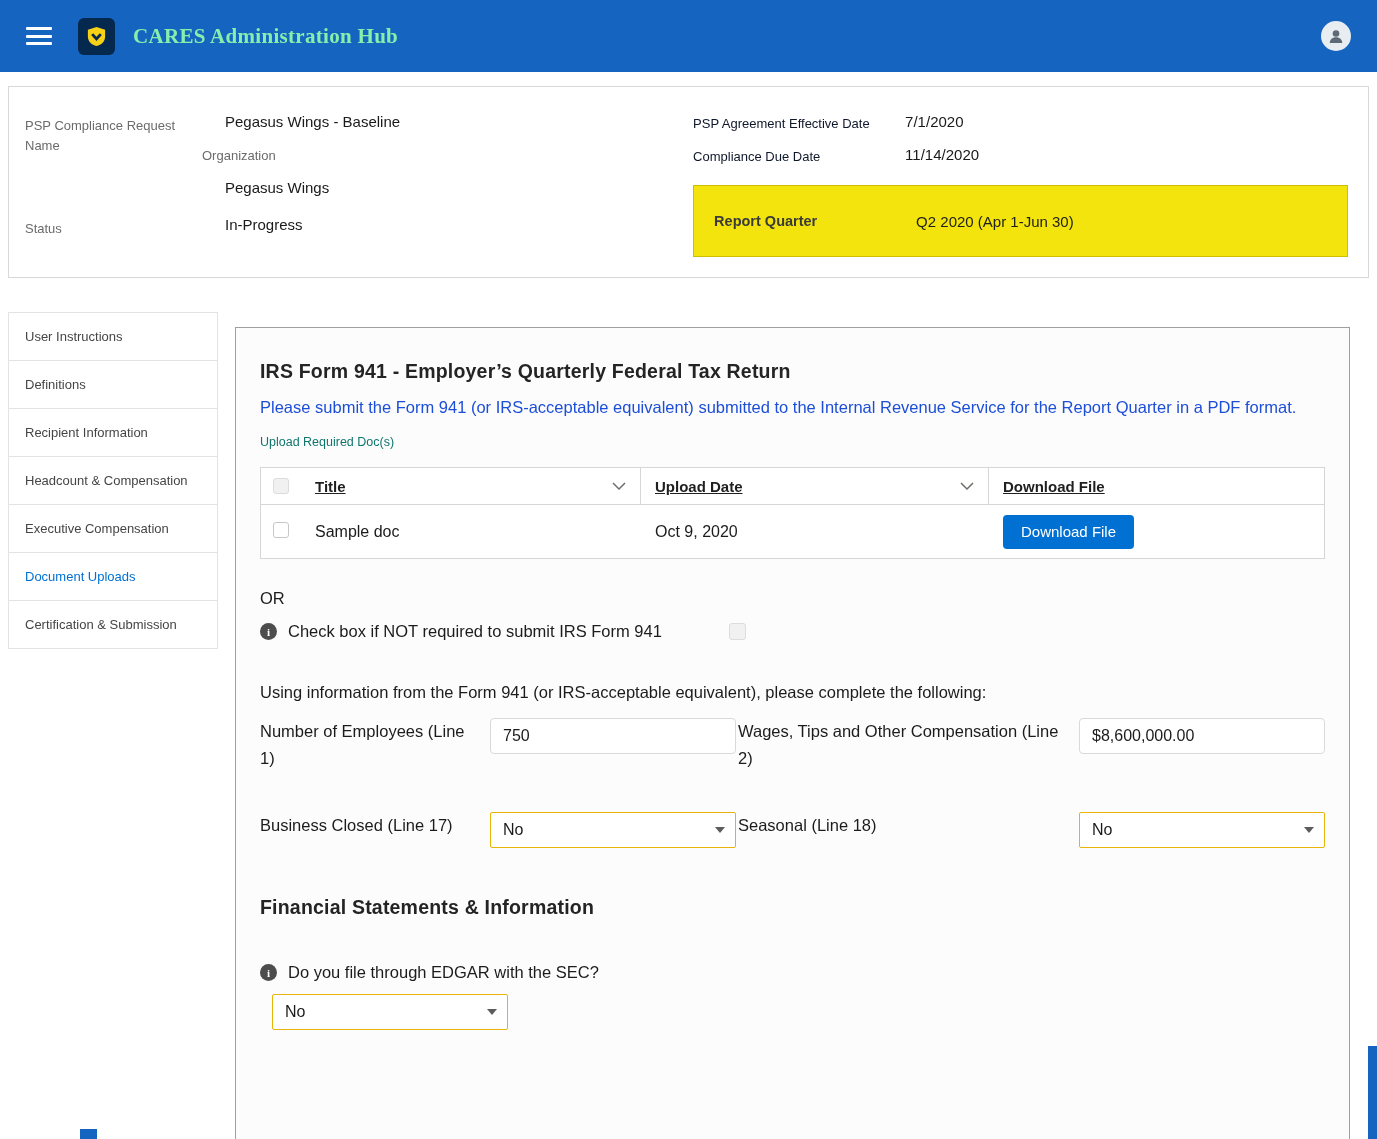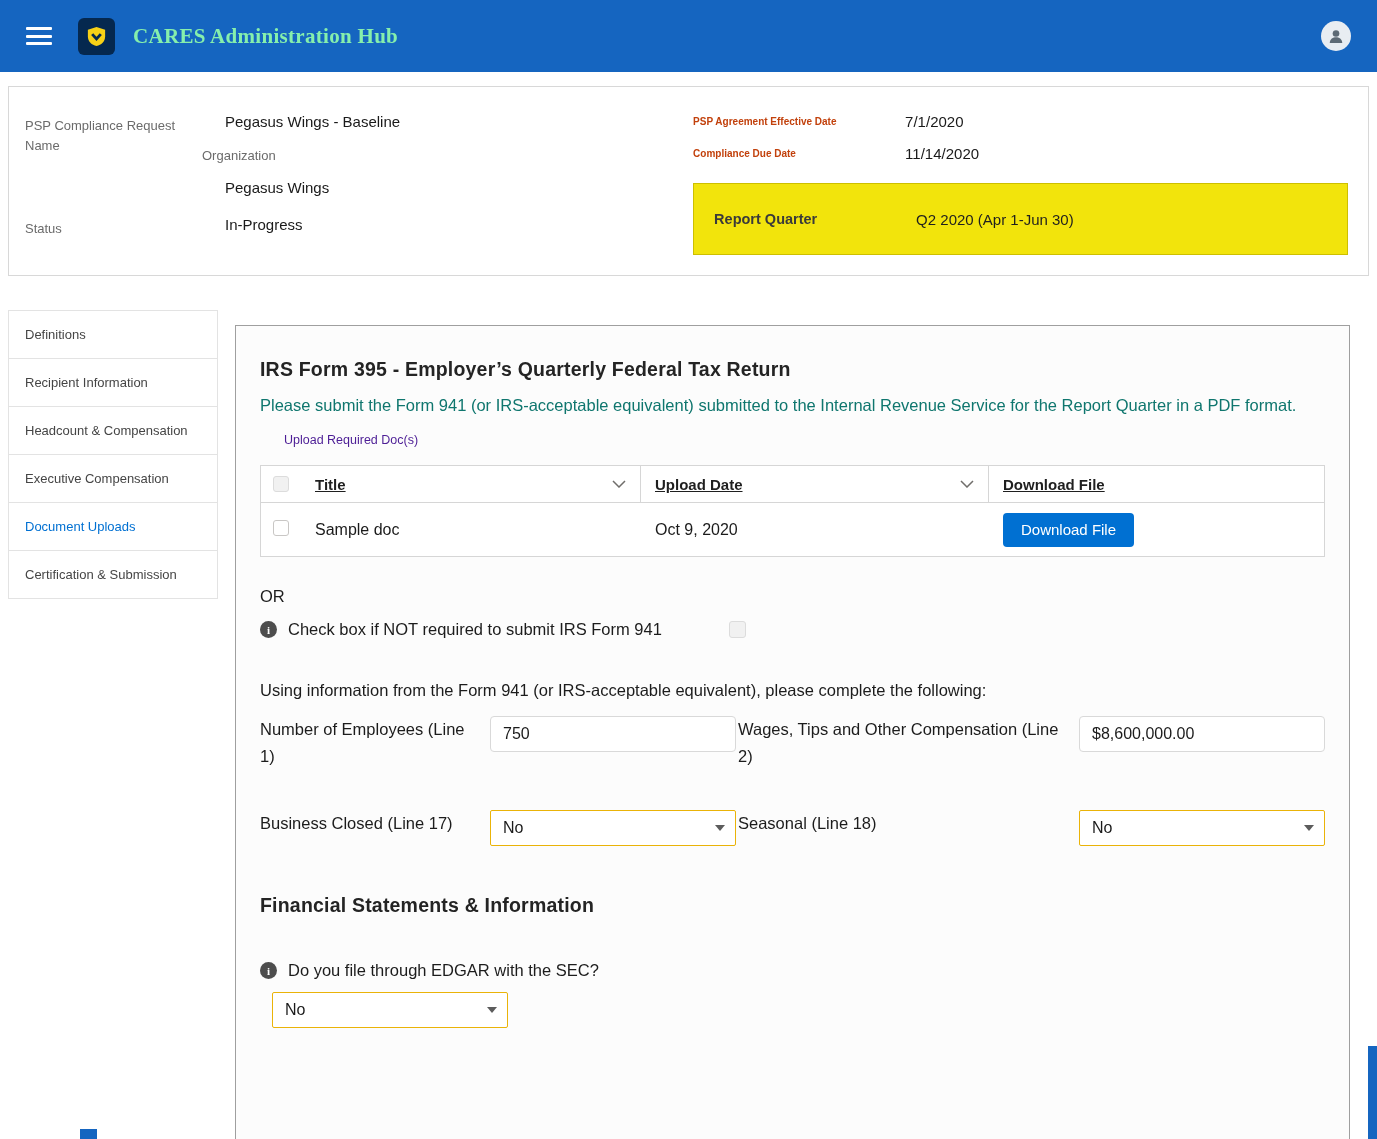--- a/index.html
+++ b/index.html
@@ -36,21 +36,21 @@
     padding:22px 20px 20px 16px; display:flex; min-height:185px;
   }
   .sum-left { width:50.5%; flex:0 0 50.5%; padding-top:4px; }
   .sum-row { display:flex; }
   .sum-label { flex:0 0 200px; font-size:13px; color:#6b6b6b; line-height:1.5; padding-top:3px; padding-right:24px; }
   .sum-value { font-size:15px; color:#1a1a1a; }
   .sum-sublabel { font-size:13px; color:#6b6b6b; margin:18px 0 16px -23px; }
   .sum-status { margin-top:20px; }
   .sum-right { flex:1; display:flex; flex-direction:column; padding-top:4px; }
   .sum-row2 { display:flex; margin-bottom:15px; }
-  .sum-label2 { flex:0 0 212px; font-size:10px; color:#c2410c; padding-top:3px;font-weight:bold; }
+  .sum-label2 { flex:0 0 212px; font-size:13px; color:#0f172a; padding-top:3px; }
   .sum-value2 { font-size:15px; color:#1a1a1a; }
   .quarter-box {
     margin-top:6px; background:#F2E40C; border:1px solid #CDBF00;
     height:72px; display:flex; align-items:center; padding:0 20px;
   }
   .quarter-label { flex:0 0 202px; font-size:14.5px; font-weight:700; color:#3a3a3a; }
   .quarter-value { font-size:15px; color:#1f1f1f; }
 
   
   .content { display:flex; margin:34px 8px 0 8px; align-items:flex-start; }
@@ -60,22 +60,22 @@
     border-bottom:1px solid #e3e3e3; font-size:13px; color:#454545; cursor:pointer; background:#fff;
   }
   .sidebar-item.active { color:#0070d2; }
 
   .main-card {
     flex:1; margin:15px 21px 0 17px; background:#fcfcfc; border:1px solid #9f9f9f;
     padding:24px 24px 40px; height:960px;
   }
 
   .section-title { font-size:19.5px; font-weight:700; color:#242424; margin:8px 0 10px; letter-spacing:.2px; }
-  .desc { font-size:16.5px; color:#0f766e; line-height:1.7; max-width:1065px; }
-  .upload-label { font-size:12.5px; color:#4c1d95; margin-top:14px;margin-left:24px; }
+  .desc { font-size:16.5px; color:#1d4ed8; line-height:1.7; max-width:1065px; }
+  .upload-label { font-size:12.5px; color:#0f766e; margin-top:14px; }
 
   .upload-row { display:flex; gap:8px; margin-top:7px; }
   .btn-upload {
     display:inline-flex; align-items:center; gap:9px; border:1px solid #c6c6c6; background:#fff;
     border-radius:4px; padding:0 16px; height:37px; color:#0070d2; font-size:15.5px; cursor:pointer;
     font-family:inherit;
   }
   .drop-box {
     display:inline-flex; align-items:center; border:1px solid #e1e1e1; border-radius:4px;
     padding:0 16px; height:37px; font-size:15.5px; color:#222;
@@ -197,31 +197,32 @@
     <div class="quarter-box">
       <div class="quarter-label">Report Quarter</div>
       <div class="quarter-value">Q2 2020 (Apr 1-Jun 30)</div>
     </div>
   </div>
 </section>
 
 <div class="content">
 
   <nav class="sidebar">
+    <div class="sidebar-item">User Instructions</div>
     <div class="sidebar-item">Definitions</div>
     <div class="sidebar-item">Recipient Information</div>
     <div class="sidebar-item">Headcount &amp; Compensation</div>
     <div class="sidebar-item">Executive Compensation</div>
     <div class="sidebar-item active">Document Uploads</div>
     <div class="sidebar-item">Certification &amp; Submission</div>
   </nav>
 
   <main class="main-card">
 
-    <h1 class="section-title">IRS Form 395 - Employer’s Quarterly Federal Tax Return</h1>
+    <h1 class="section-title">IRS Form 941 - Employer’s Quarterly Federal Tax Return</h1>
     <div class="desc">Please submit the Form 941 (or IRS-acceptable equivalent) submitted to the Internal Revenue Service for the Report Quarter in a PDF format.</div>
 
     <div class="upload-label">Upload Required Doc(s)</div>
 
 
     <div class="doc-table">
       <div class="thead">
         <div class="th cb">
             <span class="checkbox muted"></span>
           </div>

